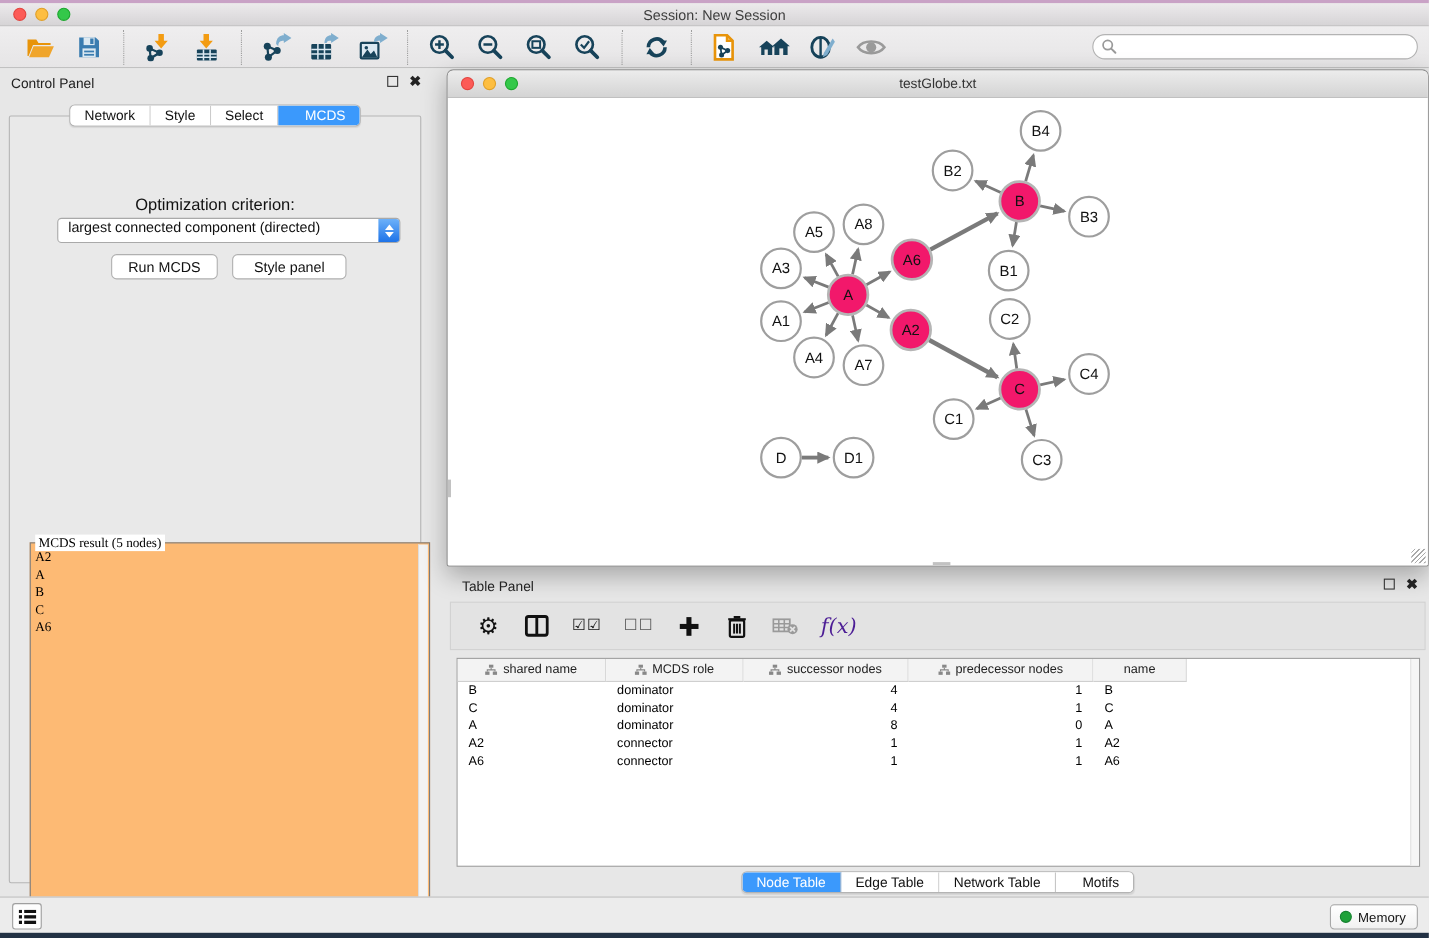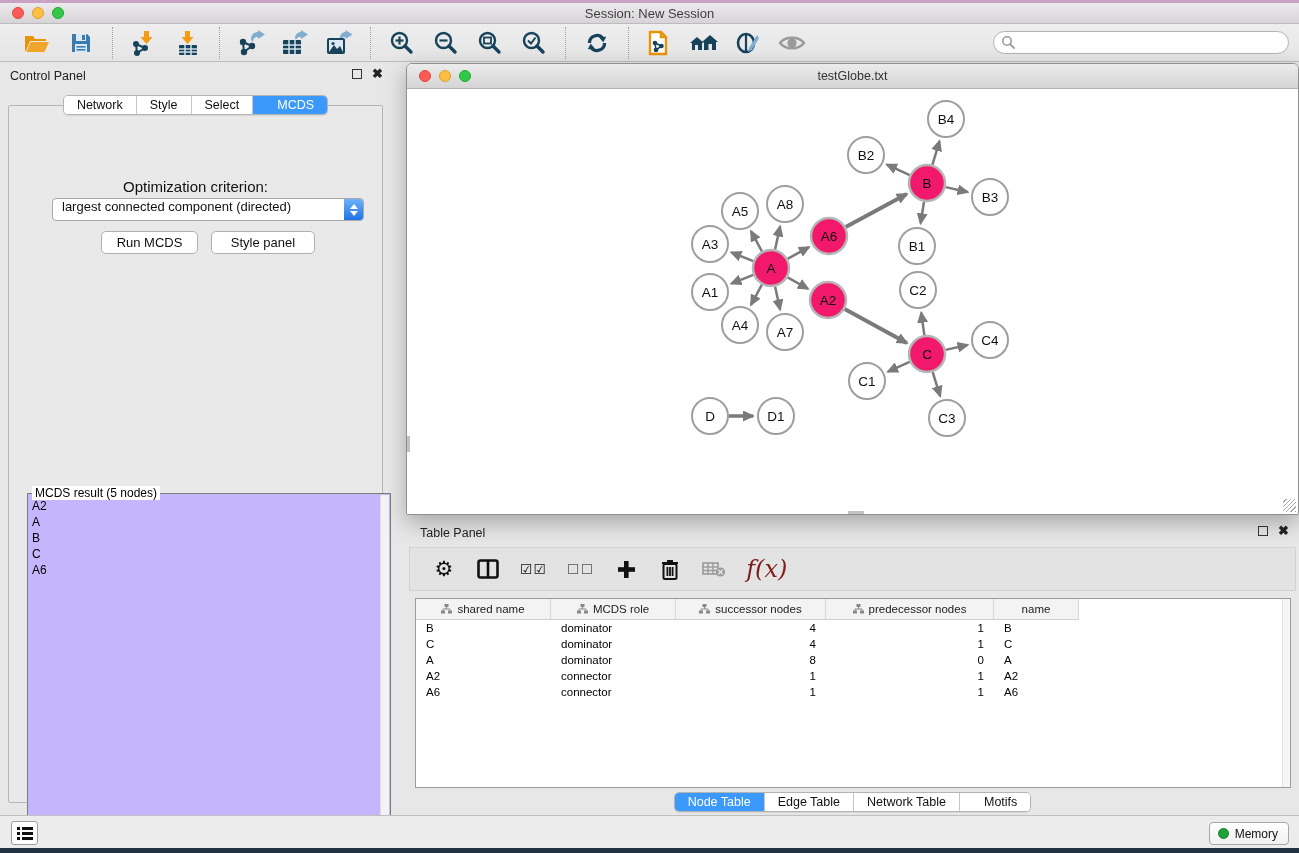--- a/index.html
+++ b/index.html
@@ -61,21 +61,21 @@
     background:linear-gradient(#6db1f9,#1e73e8); display:flex; flex-direction:column;
     align-items:center; justify-content:center; gap:2px; }
   .chev-up { width:0; height:0; border-left:4px solid transparent; border-right:4px solid transparent; border-bottom:5px solid #fff; }
   .chev-dn { width:0; height:0; border-left:4px solid transparent; border-right:4px solid transparent; border-top:5px solid #fff; }
   .cp-buttons { position:absolute; left:0; top:125px; width:100%; }
   .btn { position:absolute; height:23px; background:#fff; border:1px solid #b0b0b0; border-radius:5px;
     font-size:13px; color:#111; display:flex; align-items:center; justify-content:center; cursor:default; }
   .btn.run { left:92px; width:97px; }
   .btn.closep { left:202px; width:104px; }
   .result-fs { position:absolute; left:18px; width:364px; top:387px; height:346px;
-    border:1px solid #7d7d7d; background:#c4b5fd; }
+    border:1px solid #7d7d7d; background:#fdba74;font-family:Liberation Serif, serif; }
   .result-legend { position:absolute; left:4px; top:-8px; background:#fff; padding:0 3px; font-size:12px; color:#000; }
   .result-list { position:absolute; inset:4px 12px 2px 4px; font-size:12px; color:#000; line-height:16px; }
   .result-track { position:absolute; right:1px; top:1px; bottom:1px; width:9px; background:#f3f3f3; border-left:1px solid #ddd; }
 
   
   .net-window { position:absolute; left:406px; top:1px; width:893px; height:452px;
     border:1px solid #8f8f8f; border-radius:6px 6px 2px 2px; background:#fff;
     box-shadow:0 8px 22px rgba(0,0,0,.28); overflow:hidden; }
   .net-titlebar { height:25px; background:linear-gradient(#ececec,#d4d4d4); border-bottom:1px solid #b2b2b2;
     position:relative; display:flex; align-items:center; }
@@ -87,21 +87,21 @@
   .edge-thumb-bottom { position:absolute; left:441px; bottom:0; width:16px; height:3px; background:#c2c2c2; }
 
   
   .table-panel { position:absolute; left:406px; top:458px; width:893px; height:295px; }
   .tp-header { position:relative; height:25px; }
   .tp-title { position:absolute; left:14px; top:6px; font-size:12.5px; color:#222; }
   .tp-toolbar { position:absolute; left:3px; right:3px; top:27px; height:44px; background:#e3e3e3;
     border:1px solid #d2d2d2; display:flex; align-items:center; gap:20px; padding-left:22px; }
   .tp-ico { display:flex; align-items:center; justify-content:center; min-width:24px; height:28px; }
   .glyph { font-family:"DejaVu Sans", sans-serif; color:#111; }
-  .fx { font-family:"DejaVu Serif", serif; font-style:italic; font-size:24px; color:#7f1d1d; }
+  .fx { font-family:"DejaVu Serif", serif; font-style:italic; font-size:19px; color:#4c1d95; }
   .node-table { position:absolute; left:9px; top:78px; width:876px; height:190px; background:#fff;
     border:1px solid #9b9b9b; overflow:hidden; }
   .nt-headrow { display:flex; height:21px; font-size:11.5px; color:#222; }
   .nt-th { background:#f3f3f3; border-right:1px solid #d8d8d8; border-bottom:1px solid #cfcfcf;
     display:flex; align-items:center; justify-content:center; gap:5px; }
   .nt-th.filler { background:#fff; border-right:none; border-bottom:none; flex:1; }
   .nt-row { display:flex; height:16px; font-size:11.5px; color:#000; align-items:center; }
   .nt-td { padding:0 10px; white-space:nowrap; overflow:hidden; }
   .nt-td.r { text-align:right; }
   .nt-td.l { text-align:left; }

